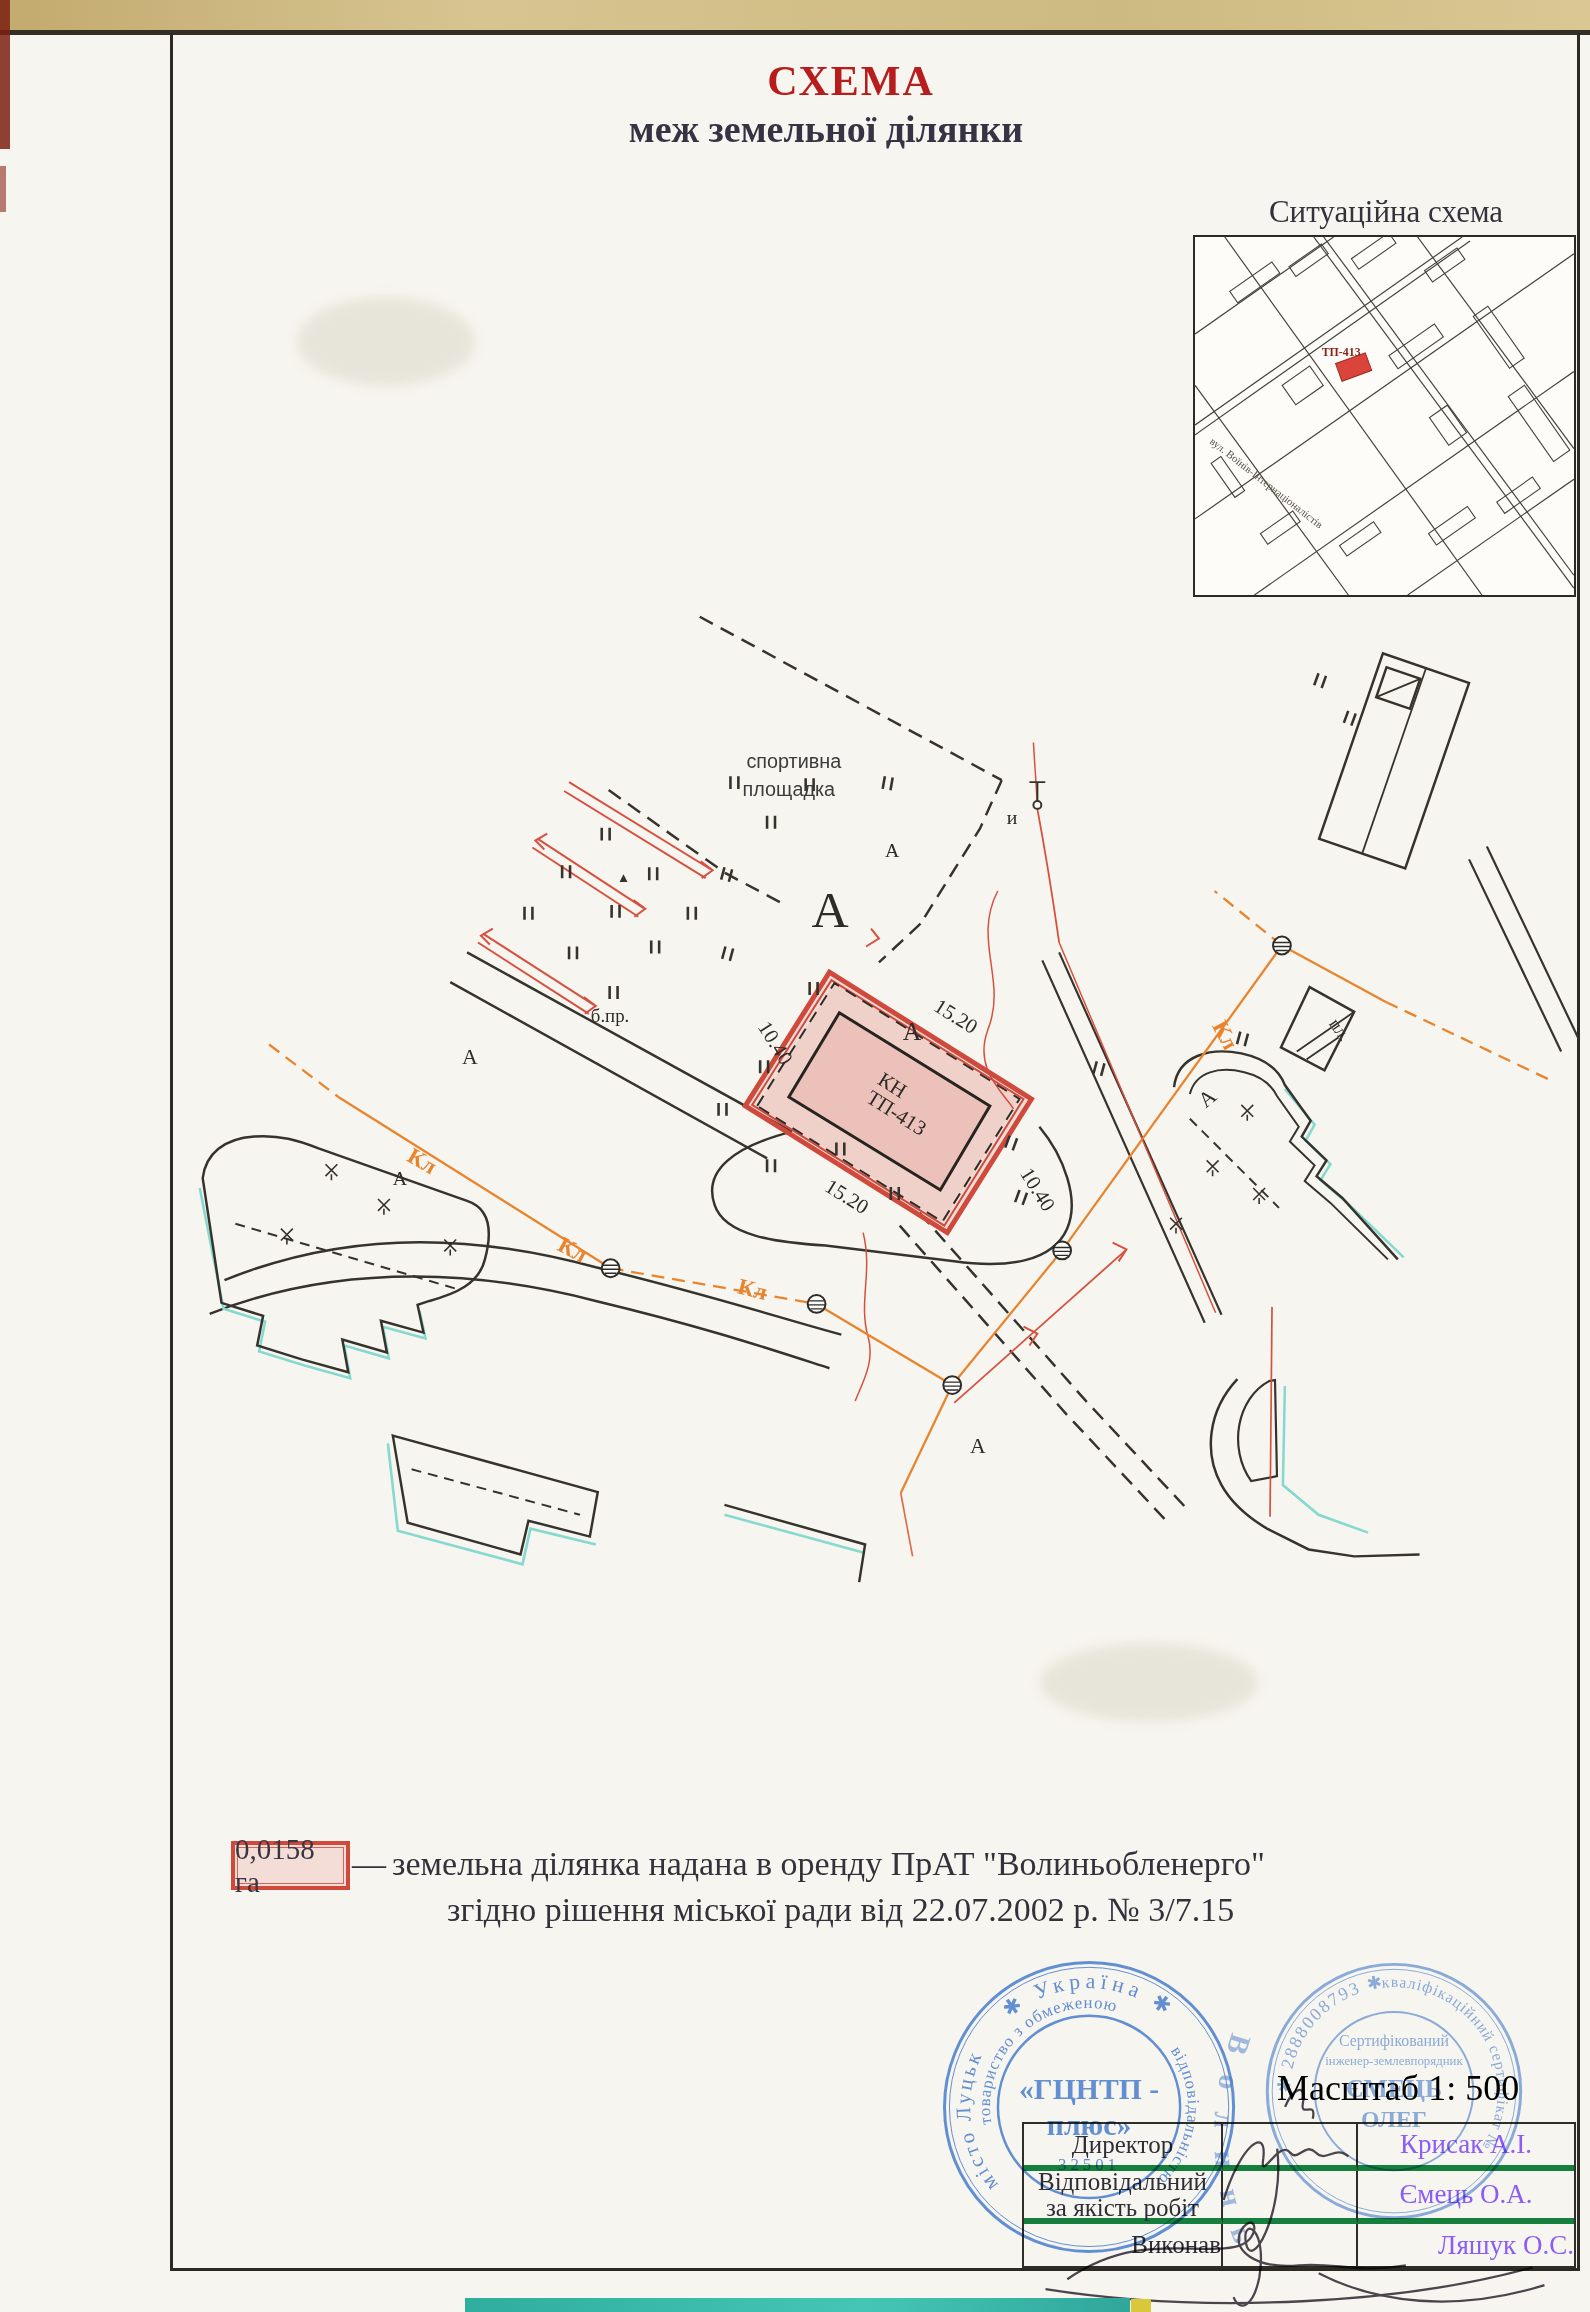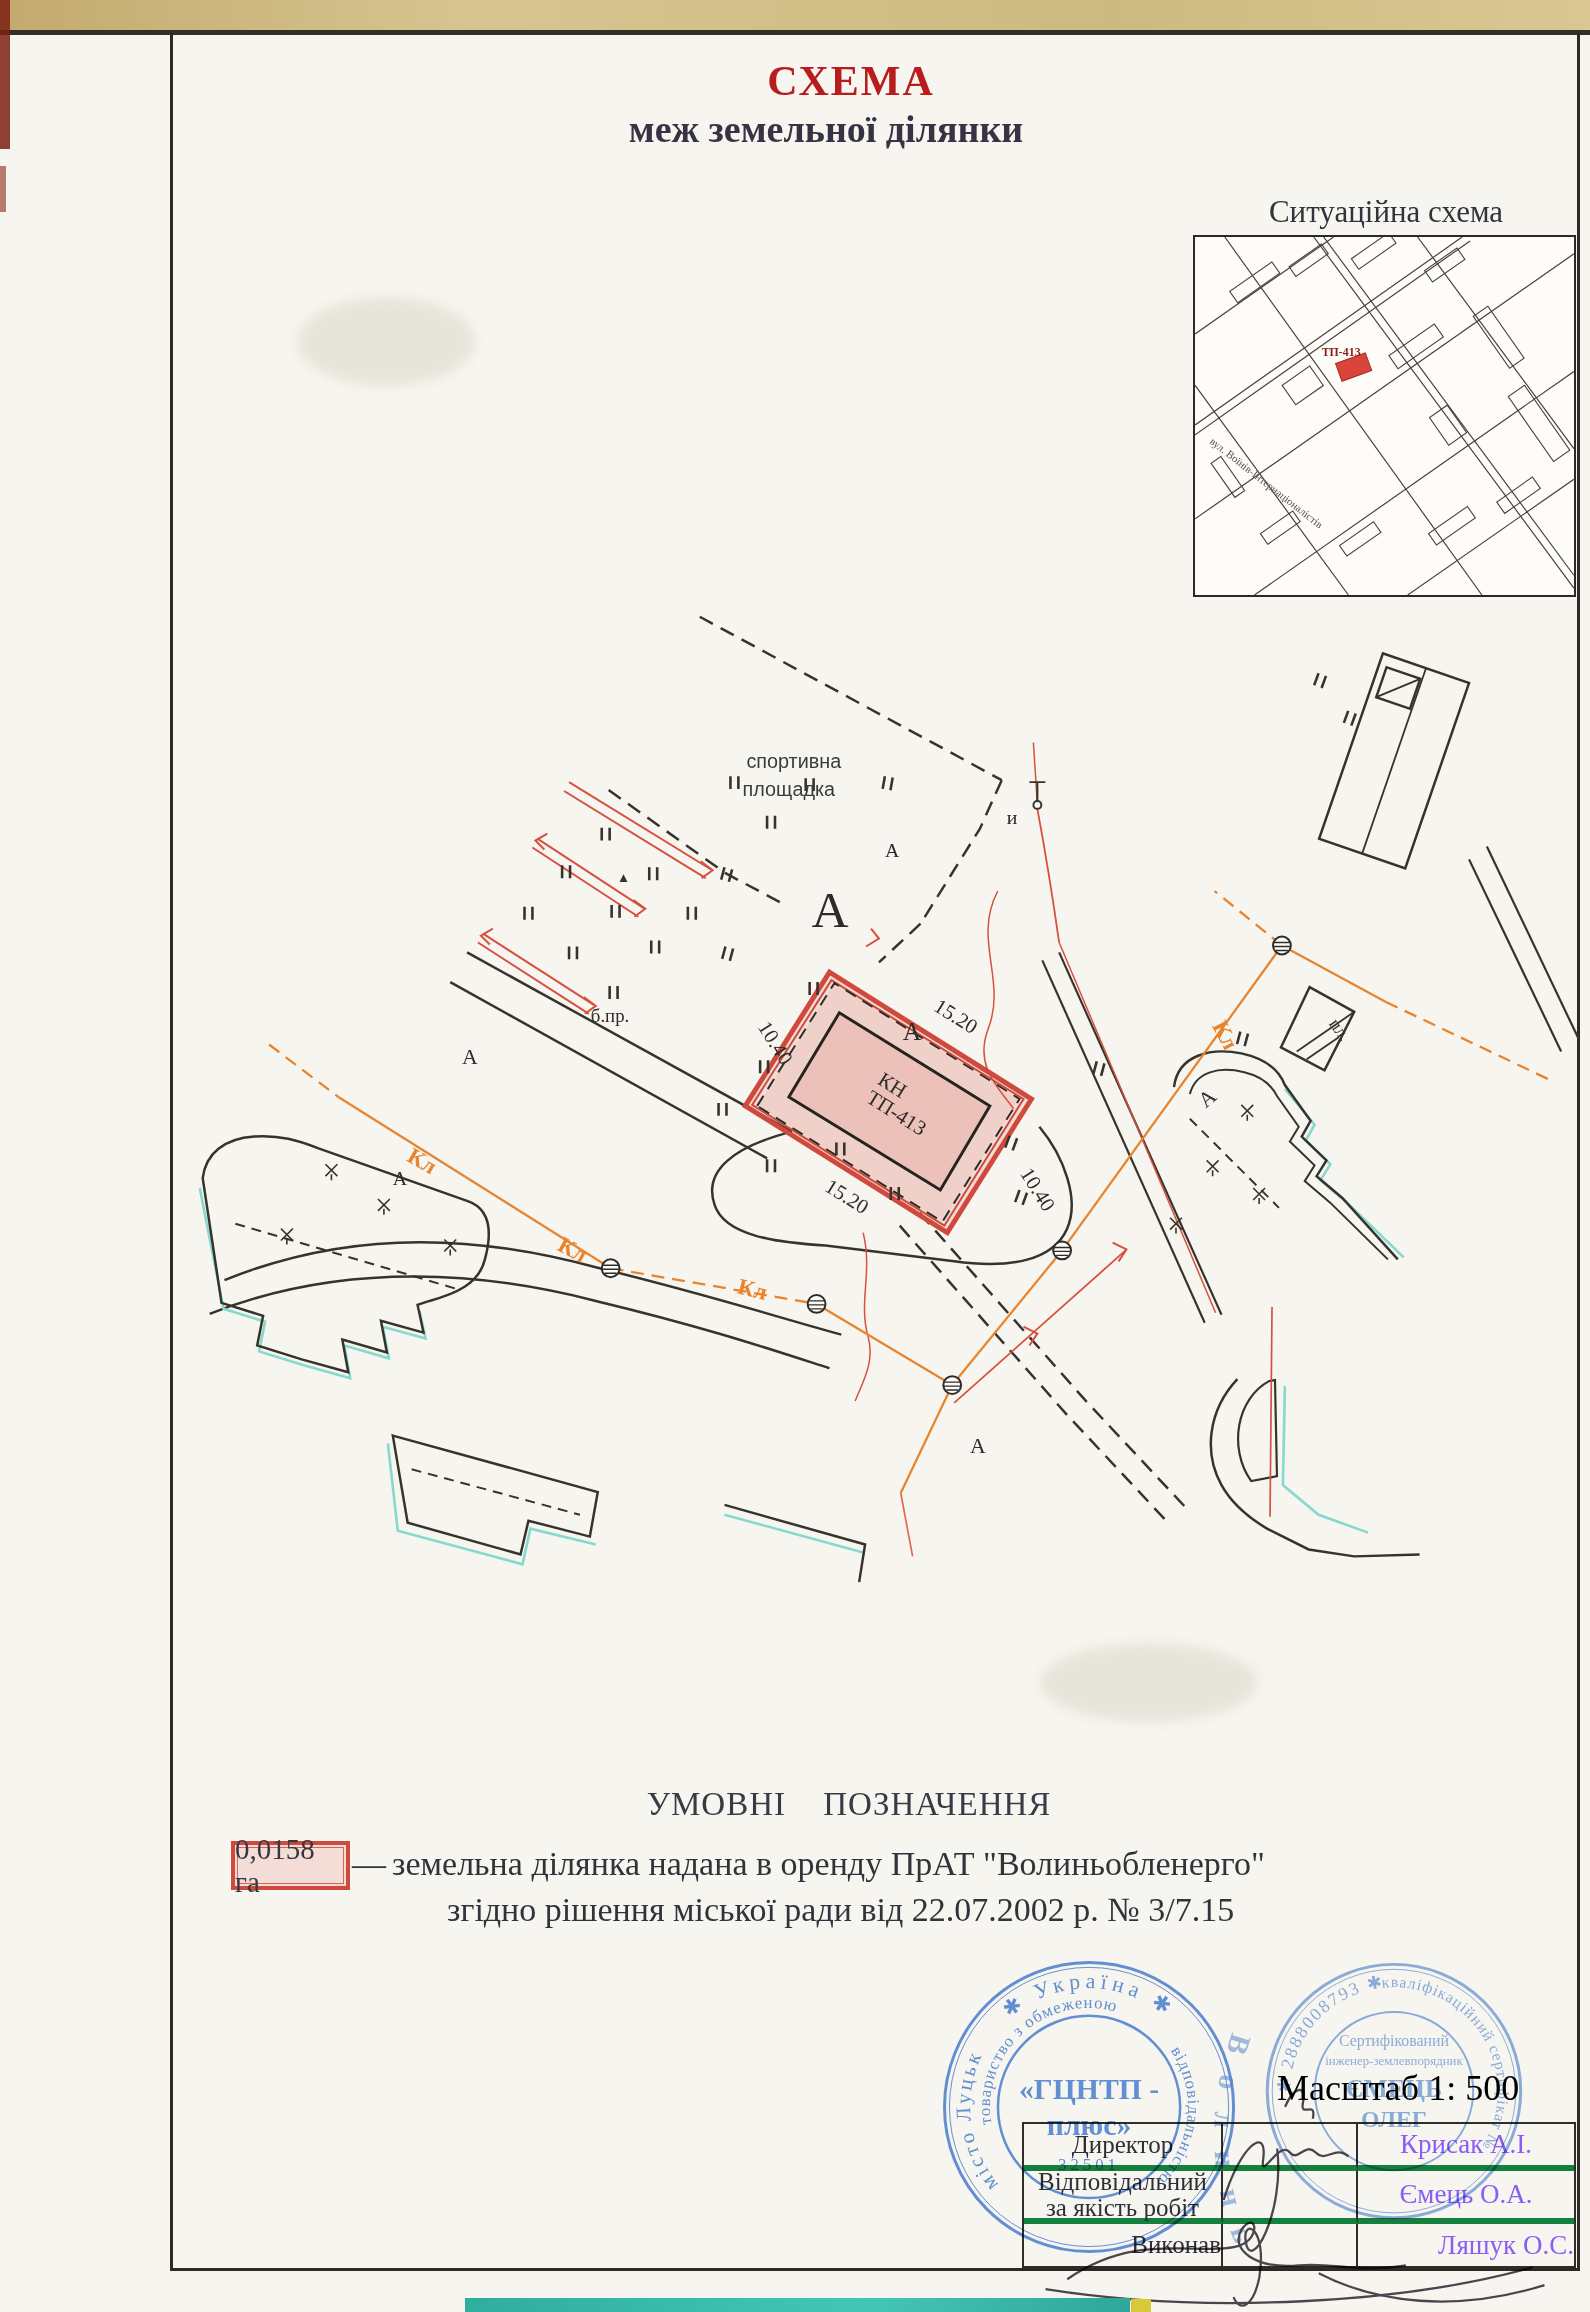--- a/index.html
+++ b/index.html
@@ -312,21 +312,20 @@
       <text x="845" y="232" font-size="20" fill="#2e2c28">и</text>
       <g fill="#e8842e" font-size="23" font-weight="700">
         <text x="238" y="572" transform="rotate(30 238 572)">Кл</text>
         <text x="390" y="662" transform="rotate(28 390 662)">Кл</text>
         <text x="572" y="706" transform="rotate(14 572 706)">Кл</text>
         <text x="1052" y="436" transform="rotate(62 1052 436)">Кл</text>
       </g>
     </g>
   </svg>
 
-  <div class="abs legend-heading">УМОВНІ ПОЗНАЧЕННЯ</div>
   <div class="abs area-box">
     <span>0,0158 га</span>
   </div>
   <div class="abs legend-dash">—</div>
   <div class="abs legend-line1">земельна ділянка надана в оренду  ПрАТ "Волиньобленерго"</div>
   <div class="abs legend-line2">згідно рішення міської ради від 22.07.2002 р. № 3/7.15</div>
 
   <div class="abs scale">Масштаб  1: 500</div>
 
   <div class="abs sig-table">

